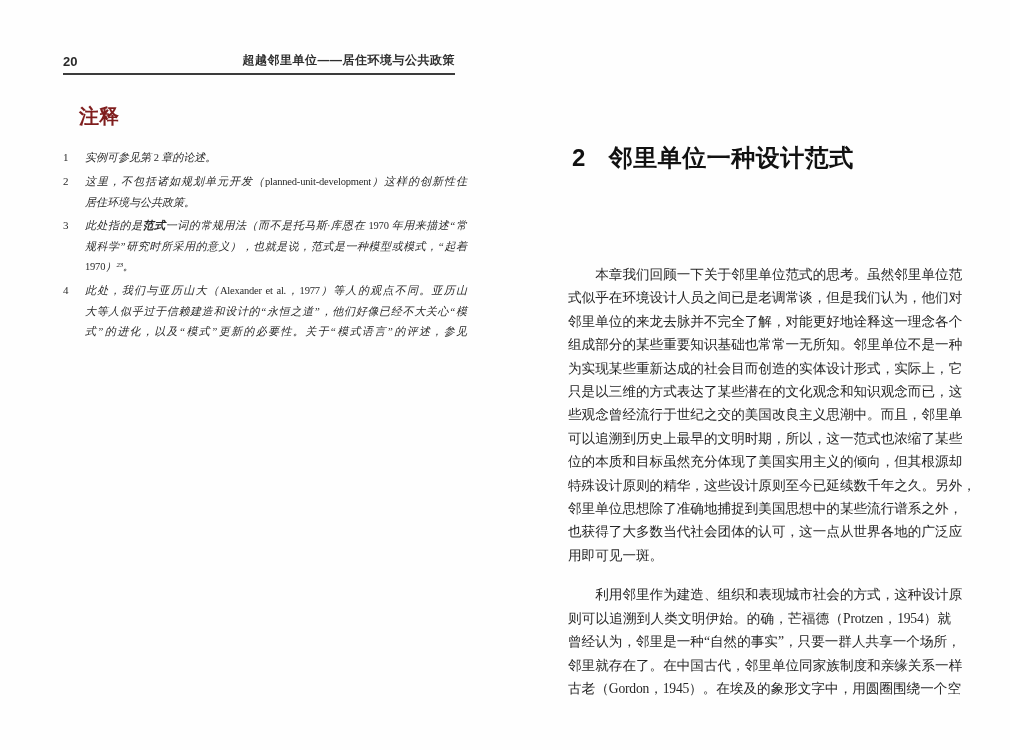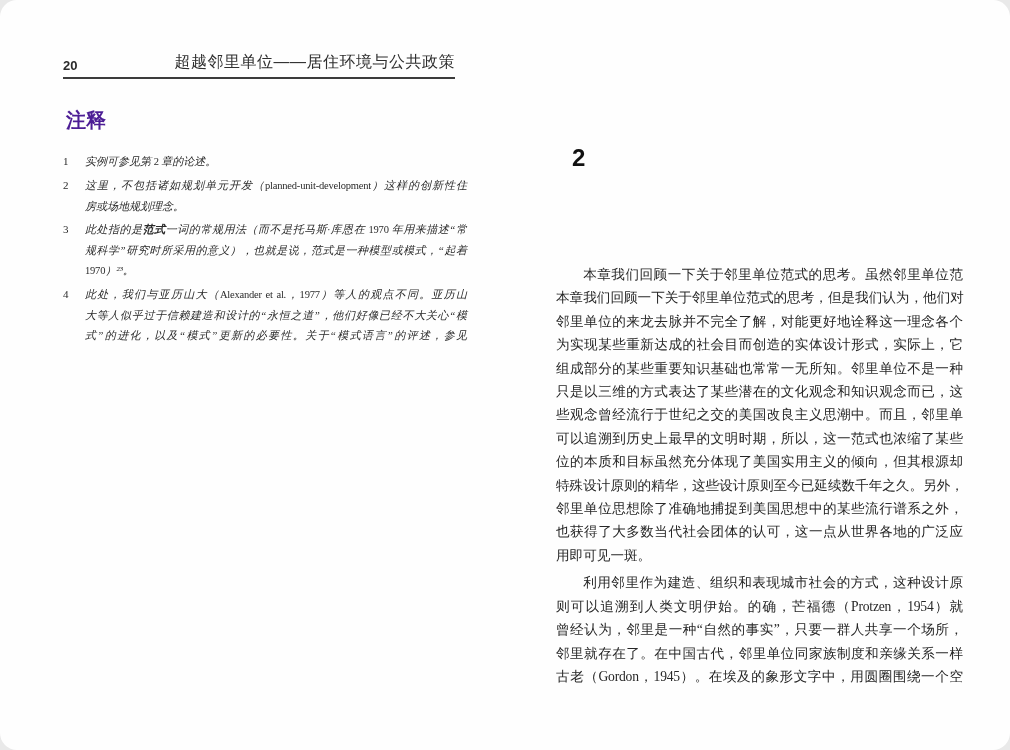--- a/index.html
+++ b/index.html
@@ -4,39 +4,38 @@
 <style>
   html,body { margin:0; padding:0; }
   body { background:#e9e9e9; }
   .spread {
     position:relative;
     width:1010px; height:750px;
     background:#fefefe;
     color:#222;
     overflow:hidden;
     font-family:"Liberation Serif","DejaVu Serif",serif;
-    border-radius:17px;
   }
 
   
   .left-page { position:absolute; left:63px; top:52px; width:404px; }
   .running-head {
     display:flex; justify-content:space-between; align-items:flex-end;
     width:392px;
     border-bottom:2px solid #3c3c3c;
     padding-bottom:4px;
     font-family:"Liberation Sans","DejaVu Sans",sans-serif;
   }
   .pagenum { font-size:13px; font-weight:700; color:#2a2a2a; }
-  .runtitle { font-size:16px; font-weight:400; letter-spacing:0.5px; color:#2e2e2e; }
+  .runtitle { font-size:12px; font-weight:700; letter-spacing:0.5px; color:#2e2e2e; }
 
   .notes-heading {
-    margin:28px 0 0 3px;
+    margin:28px 0 0 16px;
     font-family:"Liberation Sans","DejaVu Sans",sans-serif;
-    font-size:20px; font-weight:700; color:#4c1d95;
+    font-size:20px; font-weight:700; color:#7f1d1d;
   }
 
   .notes-list {
     margin-top:17px;
     font-style:italic;          
     font-size:11px; line-height:20px; color:#2a2a2a;
   }
   .note { display:flex; margin-bottom:3px; }
   .note-number { flex:none; width:22px; font-style:normal; }
   .note-text { flex:1; min-width:0; }
@@ -61,21 +60,21 @@
     font-family:"Liberation Sans","DejaVu Sans",sans-serif;
     font-weight:700; font-size:24px; line-height:35px;
     color:#111; letter-spacing:0.5px;
   }
   .chapnum { margin-right:23px; }
   .body-text {
     margin-top:88px;
     font-size:13.6px; line-height:23.4px;
     color:#262626;
   }
-  .para { margin:4px; }
+  .para { margin:16px; }
 </style>
 </head>
 <body>
 
 <div class="spread">
 
   <div class="left-page">
     <div class="running-head">
       <span class="pagenum">20</span>
       <span class="runtitle">超越邻里单位——居住环境与公共政策</span>
@@ -85,21 +84,21 @@
         <div class="note">
           <div class="note-number">1</div>
           <div class="note-text">
             <div class="tline end">实例可参见第 <span class="lat">2 </span>章的论述。</div>
           </div>
         </div>
         <div class="note">
           <div class="note-number">2</div>
           <div class="note-text">
             <div class="tline">这里，不包括诸如规划单元开发（<span class="lat">planned-unit-development</span>）这样的创新性住</div>
-            <div class="tline end">房或场地规划理念。</div>
+            <div class="tline end">居住环境与公共政策。</div>
           </div>
         </div>
         <div class="note">
           <div class="note-number">3</div>
           <div class="note-text">
             <div class="tline">此处指的是<b>范式</b>一词的常规用法（而不是托马斯·库恩在 <span class="lat">1970 </span>年用来描述“常</div>
             <div class="tline">规科学”研究时所采用的意义），也就是说，范式是一种模型或模式，“起着</div>
             <div class="tline end"><span class="lat">1970</span>）²³。</div>
           </div>
         </div>
@@ -110,28 +109,29 @@
             <div class="tline">大等人似乎过于信赖建造和设计的“永恒之道”，他们好像已经不大关心“模</div>
             <div class="tline">式”的进化，以及“模式”更新的必要性。关于“模式语言”的评述，参见</div>
           </div>
         </div>
       </div>
   </div>
 
   <div class="right-page">
     <div class="chapter-heading">
       <span class="chapnum">2</span>
+      <span class="chaptitle">邻里单位一种设计范式</span>
     </div>
     <div class="body-text">
         <div class="para">
           <div class="tline first">本章我们回顾一下关于邻里单位范式的思考。虽然邻里单位范</div>
-          <div class="tline">本章我们回顾一下关于邻里单位范式的思考，但是我们认为，他们对</div>
+          <div class="tline">式似乎在环境设计人员之间已是老调常谈，但是我们认为，他们对</div>
           <div class="tline">邻里单位的来龙去脉并不完全了解，对能更好地诠释这一理念各个</div>
+          <div class="tline">组成部分的某些重要知识基础也常常一无所知。邻里单位不是一种</div>
           <div class="tline">为实现某些重新达成的社会目而创造的实体设计形式，实际上，它</div>
-          <div class="tline">组成部分的某些重要知识基础也常常一无所知。邻里单位不是一种</div>
           <div class="tline">只是以三维的方式表达了某些潜在的文化观念和知识观念而已，这</div>
           <div class="tline">些观念曾经流行于世纪之交的美国改良主义思潮中。而且，邻里单</div>
           <div class="tline">可以追溯到历史上最早的文明时期，所以，这一范式也浓缩了某些</div>
           <div class="tline">位的本质和目标虽然充分体现了美国实用主义的倾向，但其根源却</div>
           <div class="tline">特殊设计原则的精华，这些设计原则至今已延续数千年之久。另外，</div>
           <div class="tline">邻里单位思想除了准确地捕捉到美国思想中的某些流行谱系之外，</div>
           <div class="tline">也获得了大多数当代社会团体的认可，这一点从世界各地的广泛应</div>
           <div class="tline end">用即可见一斑。</div>
         </div>
         <div class="para">

